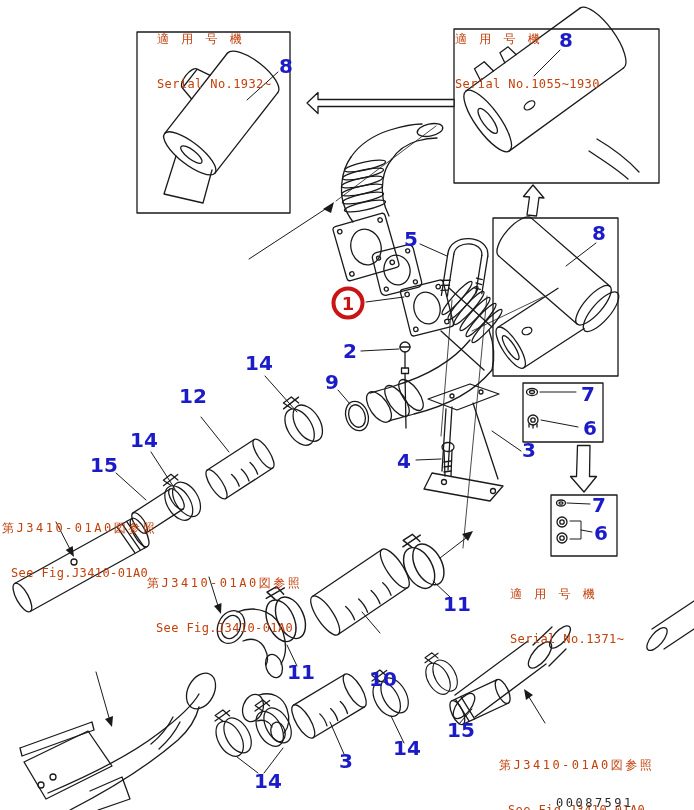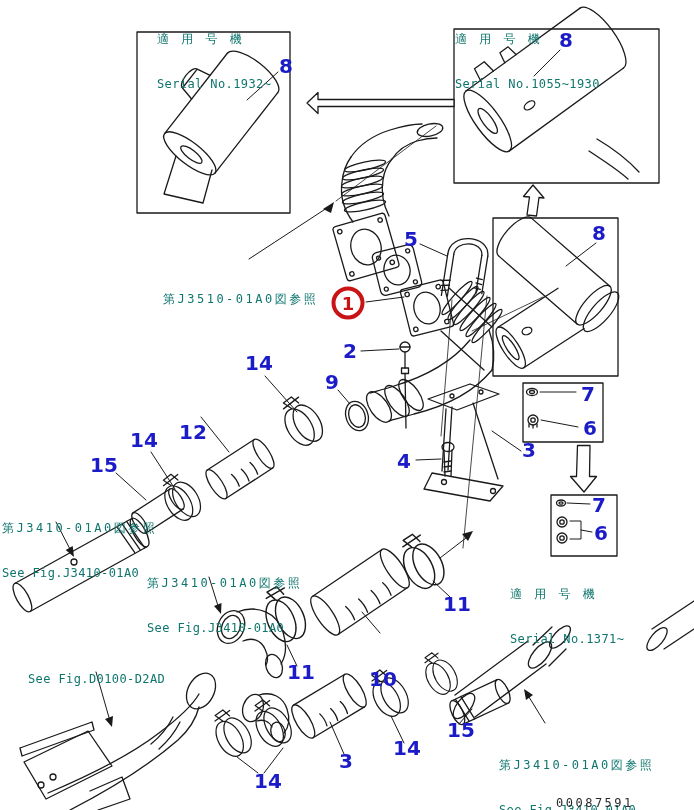--- a/index.html
+++ b/index.html
@@ -1,21 +1,21 @@
 <!DOCTYPE html>
 <html><head>
 <meta charset="utf-8">
 <style>
   html,body{margin:0;padding:0;background:#fff;}
   .canvas{position:relative;width:694px;height:810px;background:#fff;overflow:hidden;
           font-family:"DejaVu Sans Mono",monospace;}
   svg.art{position:absolute;left:0;top:0;}
-  .note{position:absolute;color:#0f766e;font-size:12px;line-height:15px;white-space:pre;}
+  .note{position:absolute;color:#c2410c;font-size:12px;line-height:15px;white-space:pre;}
   .note .jp{letter-spacing:2.5px;}
-  .note .en{letter-spacing:0.4px;}
+  .note .en{letter-spacing:0.4px;text-align:center;}
   .pn{position:absolute;transform:translate(-50%,-50%);color:#1b1bc8;
       font-family:"DejaVu Sans",sans-serif;font-weight:bold;font-size:20px;line-height:1;}
   .pn1{position:absolute;transform:translate(-50%,-50%);width:25px;height:25px;
        border:4.5px solid #c81414;border-radius:50%;background:#fff;
        display:flex;align-items:center;justify-content:center;
        color:#c81414;font-family:"DejaVu Sans",sans-serif;font-weight:bold;font-size:18px;}
   .docnum{position:absolute;color:#2a2a2a;font-size:12px;letter-spacing:2.5px;}
 </style>
 </head>
 <body>
@@ -329,50 +329,48 @@
 
 <div class="note" style="left:157px;top:2px">
   <div class="jp">適 用 号 機</div>
   <div class="en">Serial No.1932~</div>
 </div>
 <div class="note" style="left:455px;top:2px">
   <div class="jp">適 用 号 機</div>
   <div class="en">Serial No.1055~1930</div>
 </div>
 <div class="note" style="left:163px;top:262px">
-  <div class="jp">第J3510-01A0図参照</div>
 </div>
 <div class="note" style="left:2px;top:491px">
   <div class="jp">第J3410-01A0図参照</div>
   <div class="en">See Fig.J3410-01A0</div>
 </div>
 <div class="note" style="left:147px;top:546px">
   <div class="jp">第J3410-01A0図参照</div>
   <div class="en">See Fig.J3410-01A0</div>
 </div>
 <div class="note" style="left:28px;top:642px">
-  <div class="en">See Fig.D0100-D2AD</div>
 </div>
 <div class="note" style="left:510px;top:557px">
   <div class="jp">適 用 号 機</div>
   <div class="en">Serial No.1371~</div>
 </div>
 <div class="note" style="left:499px;top:728px">
   <div class="jp">第J3410-01A0図参照</div>
   <div class="en">See Fig.J3410-01A0</div>
 </div>
 
 <span class="pn" style="left:286px;top:66px">8</span>
 <span class="pn" style="left:566px;top:40px">8</span>
 <span class="pn" style="left:599px;top:233px">8</span>
 <span class="pn" style="left:411px;top:239px">5</span>
 <span class="pn" style="left:350px;top:351px">2</span>
 <span class="pn" style="left:332px;top:382px">9</span>
 <span class="pn" style="left:259px;top:363px">14</span>
-<span class="pn" style="left:193px;top:432px">12</span>
+<span class="pn" style="left:193px;top:396px">12</span>
 <span class="pn" style="left:144px;top:440px">14</span>
 <span class="pn" style="left:104px;top:465px">15</span>
 <span class="pn" style="left:404px;top:461px">4</span>
 <span class="pn" style="left:529px;top:450px">3</span>
 <span class="pn" style="left:588px;top:394px">7</span>
 <span class="pn" style="left:590px;top:428px">6</span>
 <span class="pn" style="left:599px;top:505px">7</span>
 <span class="pn" style="left:601px;top:533px">6</span>
 <span class="pn" style="left:457px;top:604px">11</span>
 <span class="pn" style="left:383px;top:679px">10</span>

